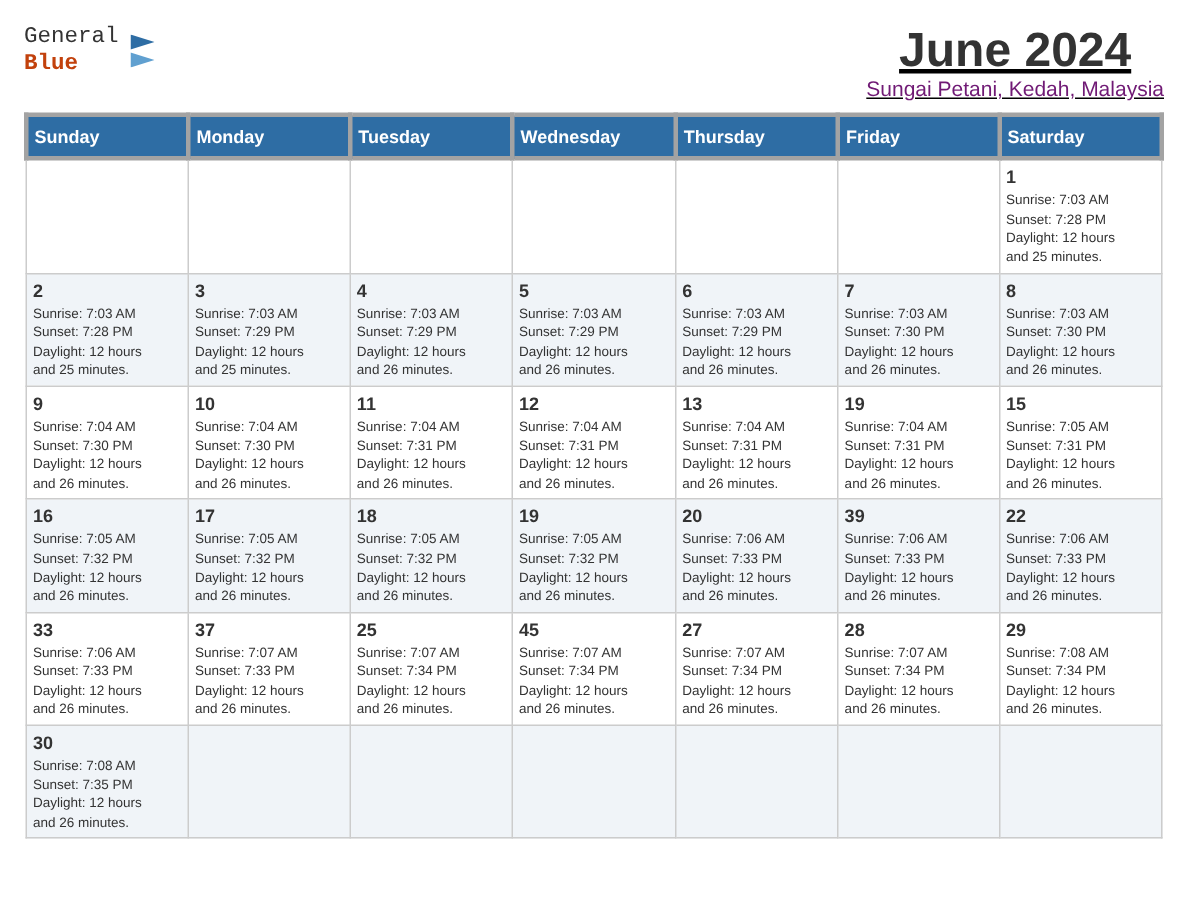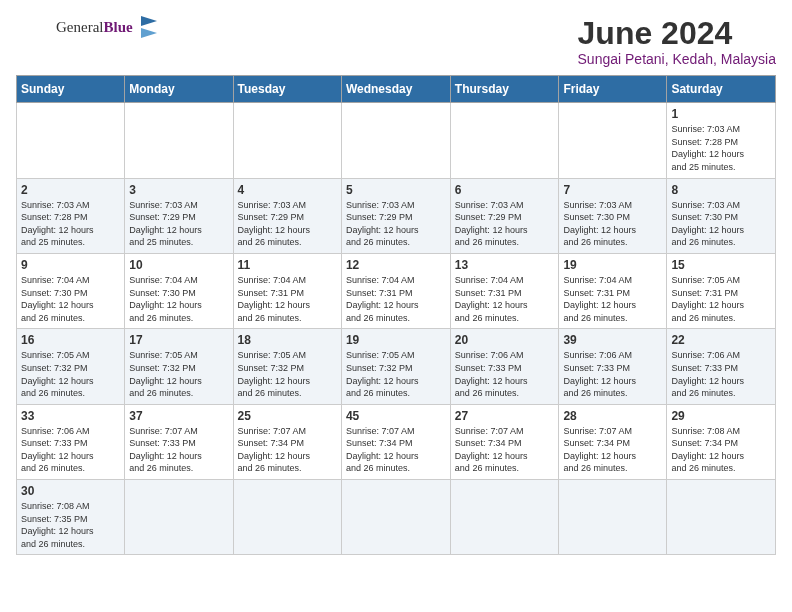--- a/index.html
+++ b/index.html
@@ -15,21 +15,22 @@
       justify-content: space-between;
       align-items: flex-start;
       margin-bottom: 8px;
     }
     .logo {
       display: flex;
       align-items: center;
       gap: 4px;
     }
     .title-area {
-      text-align: left;
+      text-align: center;
+      text-decoration: underline;
     }
     .calendar-title {
       font-size: 32px;
       font-weight: bold;
       color: #333;
       line-height: 1.1;
     }
     .subtitle {
       font-size: 14px;
       color: #701a75;
@@ -39,21 +40,21 @@
       border-collapse: collapse;
       border: 1px solid #ccc;
     }
     .calendar th {
       background-color: #2e6da4;
       color: #fff;
       font-size: 12px;
       font-weight: bold;
       padding: 6px 4px;
       text-align: left;
-      border: 1px solid #a3a3a3;
+      border: 3px solid #a3a3a3;
     }
     .calendar td {
       border: 1px solid #ccc;
       vertical-align: top;
       padding: 4px;
       font-size: 9.5px;
       color: #333;
       width: 110px;
       min-height: 70px;
     }
@@ -351,32 +352,32 @@
 </table>
 
 <style>
   .logo {
     display: flex;
     flex-direction: row;
     align-items: center;
   }
   .logo-text-block {
     display: flex;
-    font-family: Liberation Serif, serif;
+    flex-direction: column;
+    font-family: Liberation Mono, monospace;
     line-height: 1.2;
-    margin-left: 40px;
   }
   .logo-general {
     font-size: 15px;
     color: #333;
     font-weight: normal;
   }
   .logo-blue {
     font-size: 15px;
-    color: #701a75;
+    color: #c2410c;
     font-weight: bold;
   }
   .logo-triangle {
     margin-left: 4px;
     display: flex;
     flex-direction: column;
     gap: 2px;
     justify-content: center;
   }
 </style>

